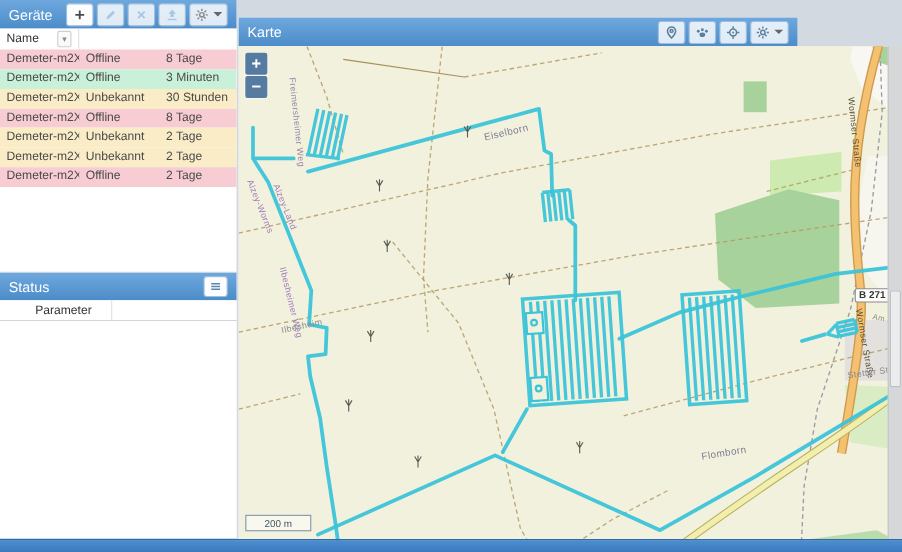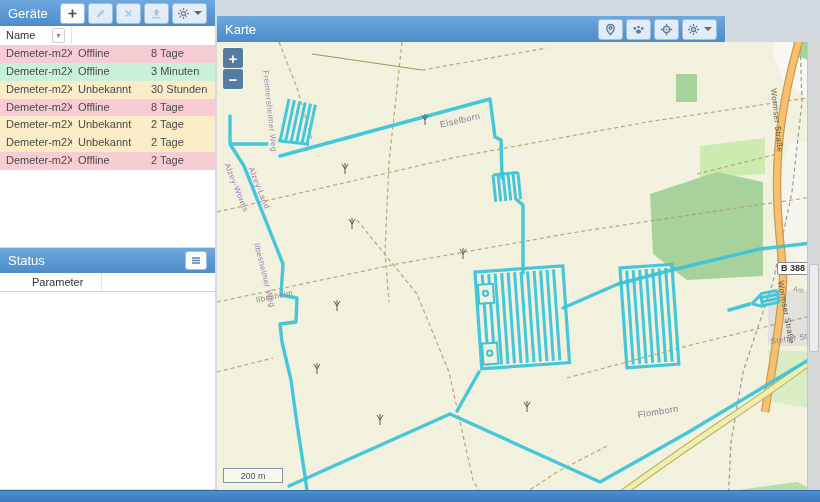--- a/index.html
+++ b/index.html
@@ -310,21 +310,21 @@
     <div class="maplabel waylbl" style="left:53px; top:28px; transform:rotate(84deg);">Freimersheimer Weg</div>
     <div class="maplabel admin" style="left:14px; top:120px; transform:rotate(68deg);">Alzey-Worms</div>
     <div class="maplabel admin" style="left:38px; top:124px; transform:rotate(68deg);">Alzey-Land</div>
     <div class="maplabel admin" style="left:44px; top:200px; transform:rotate(76deg);">Ilbesheimer Weg</div>
     <div class="maplabel" style="left:38px; top:254px; transform:rotate(-12deg);">Ilbesheim</div>
     <div class="maplabel placelbl" style="left:420px; top:368px; transform:rotate(-9deg);">Flomborn</div>
     <div class="maplabel roadlbl" style="left:561px; top:46px; transform:rotate(84deg);">Wormser Straße</div>
     <div class="maplabel roadlbl" style="left:568px; top:238px; transform:rotate(80deg);">Wormser Straße</div>
     <div class="maplabel" style="left:577px; top:243px; font-size:7px; transform:rotate(12deg);">Am Feuer</div>
     <div class="maplabel" style="left:553px; top:295px; transform:rotate(-8deg);">Stetter Str.</div>
-    <div class="shield" style="left:560px; top:220px;">B 388</div>
+    <div class="shield" style="left:560px; top:220px;">B 271</div>
 
     <div class="zoomctl">
       <div class="zbtn">+</div>
       <div class="zbtn">−</div>
     </div>
     <div class="scalebox">
       <span>200 m</span>
     </div>
     <div class="vscroll">
       <div class="vthumb"></div>

